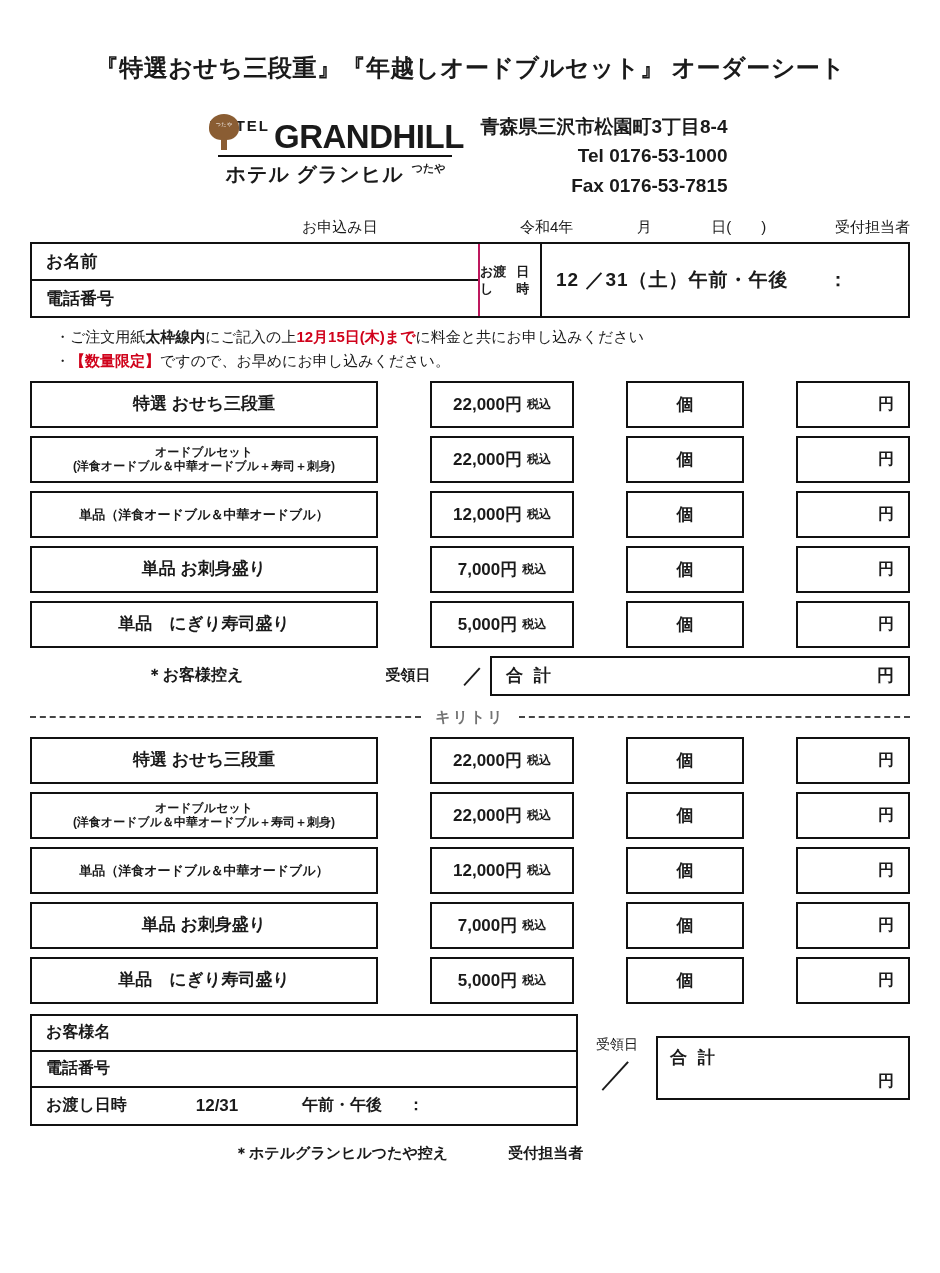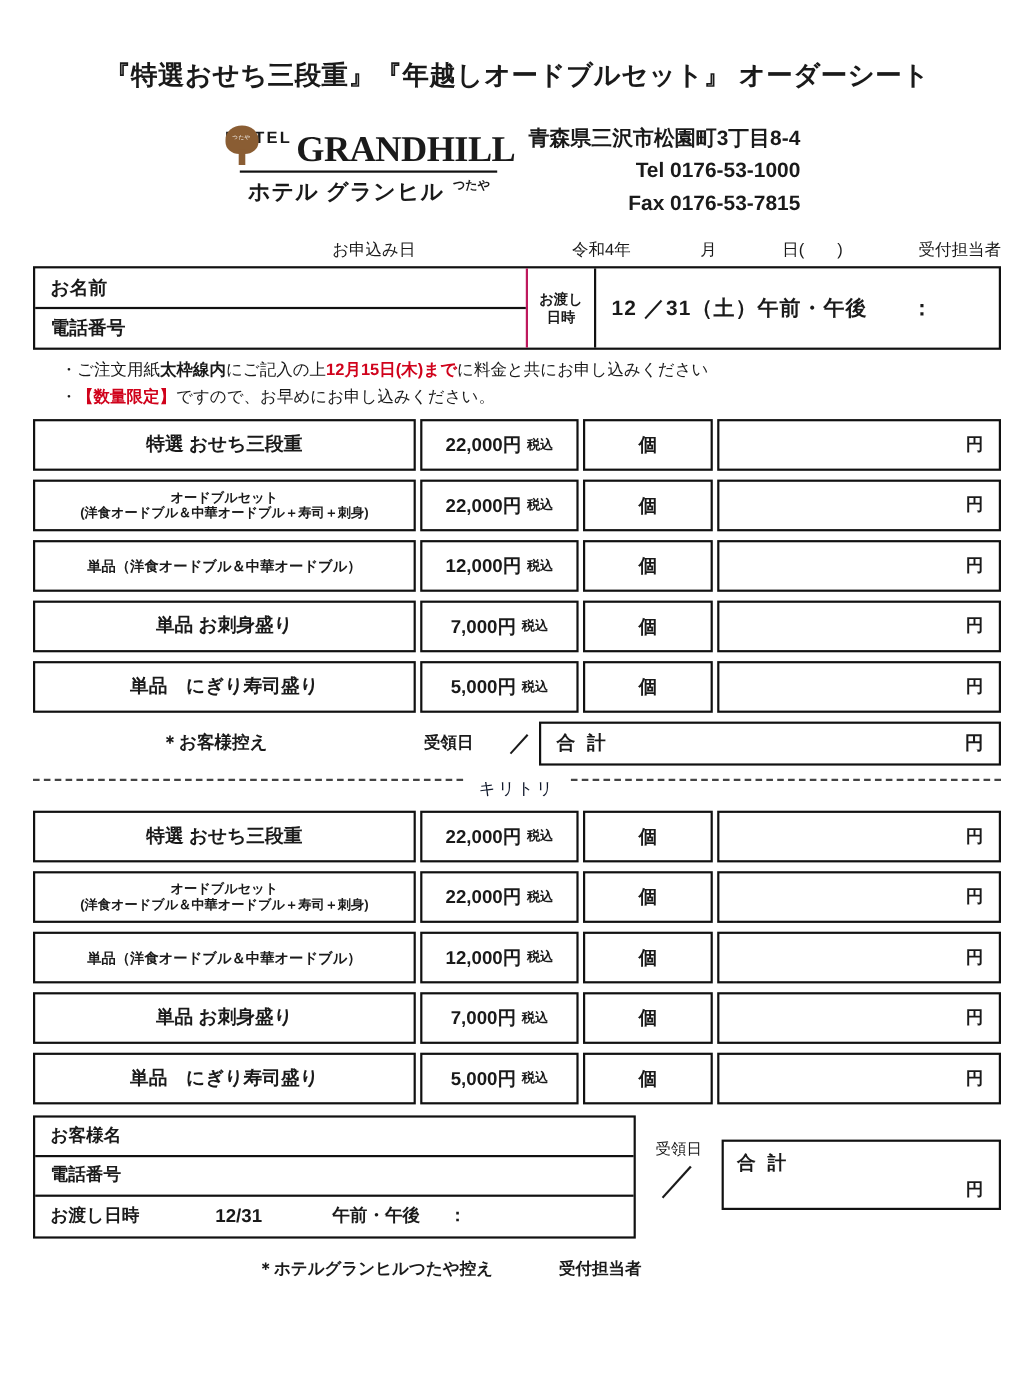--- a/index.html
+++ b/index.html
@@ -85,21 +85,21 @@
     letter-spacing: 2px;
     line-height: 1;
     margin-bottom: 19px;
     margin-left: -2px;
   }
   .logo-grandhill {
     font-size: 33px;
     font-weight: bold;
     letter-spacing: -0.5px;
     line-height: 0.95;
-    font-family: Liberation Serif, serif;
+    font-family: Liberation Sans, sans-serif;
   }
   .logo-rule {
     border-bottom: 2px solid #111;
     margin: 3px 6px 4px 6px;
   }
   .logo-row2 {
     display: flex;
     align-items: flex-start;
     justify-content: center;
     gap: 8px;
@@ -152,21 +152,21 @@
     align-items: center;
     padding-left: 14px;
     font-size: 17px;
     font-weight: bold;
   }
   .namebox .left .cell.top { border-bottom: 2px solid #111; }
   .namebox .mid {
     width: 60px;
     border-right: 2px solid #111;
     display: flex;
-    flex-direction: column;
+    flex-direction: row;
     justify-content: center;
     align-items: center;
     font-size: 13px;
     font-weight: bold;
     line-height: 1.35;
   }
   .namebox .right {
     flex: 1;
     display: flex;
     align-items: center;
@@ -186,20 +186,21 @@
   .notes b { font-weight: bold; }
   .notes .red { color: #d0021b; font-weight: bold; }
 
   
   .items { margin-top: 9px; }
   .irow {
     display: flex;
     height: 47px;
     margin-bottom: 8px;
     box-sizing: border-box;
+    gap: 48px;
   }
   .irow .c {
     border: 2px solid #111;
     box-sizing: border-box;
     display: flex;
     align-items: center;
     margin-right: 4px;
     background: #fff;
   }
   .irow .c:last-child { margin-right: 0; }
@@ -259,25 +260,25 @@
     justify-content: space-between;
     padding: 0 14px;
     font-size: 17px;
     letter-spacing: 3px;
   }
   .copyline .totalbox .yen { letter-spacing: 0; }
 
   
   .cutline {
     display: flex;
-    align-items: flex-start;
+    align-items: center;
     margin: 12px 0 10px 0;
     font-size: 15px;
-    font-weight: normal;
-    color: #0f172a;
+    font-weight: bold;
+    color: #737373;
   }
   .cutline .dash {
     flex: 1;
     border-top: 2px dashed #444;
     height: 0;
   }
   .cutline .lbl { padding: 0 14px; letter-spacing: 2px; }
 
   
   .bottom {

